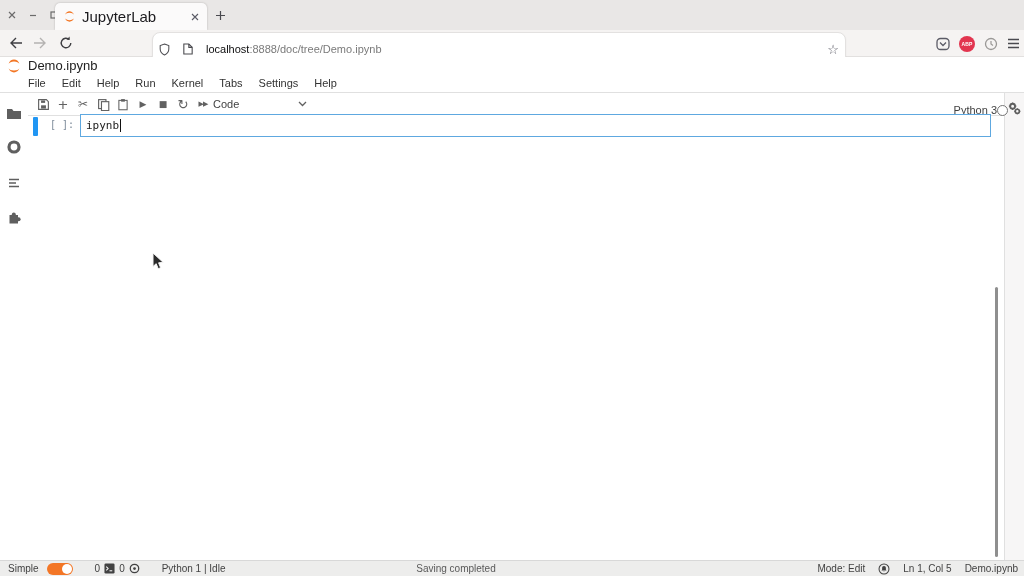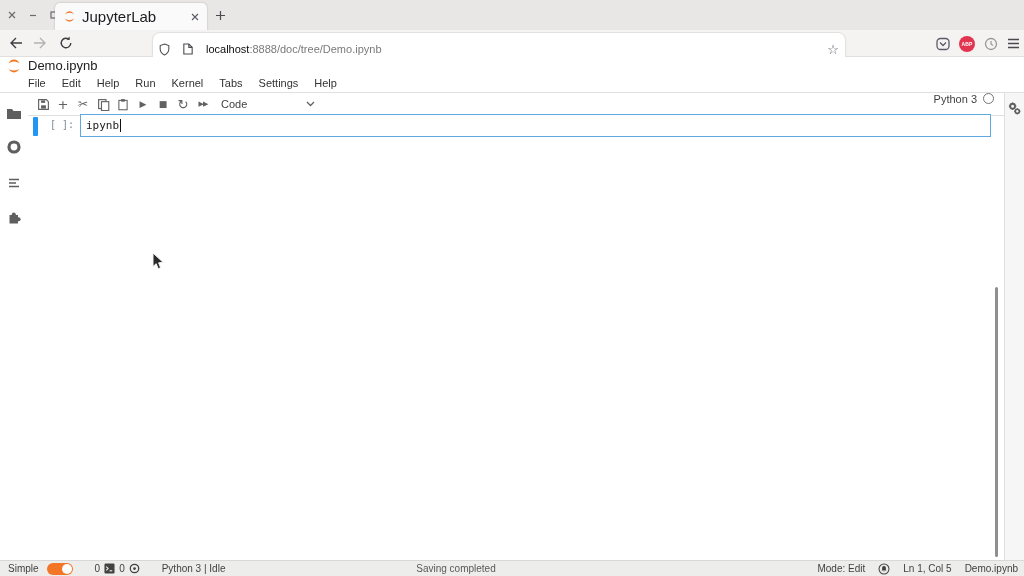--- a/index.html
+++ b/index.html
@@ -37,23 +37,23 @@
   #jl-title { position:absolute; left:28px; top:58px; font-size:13px; color:#212121; }
   #menubar { position:absolute; left:20px; top:76px; height:17px; display:flex; }
   .menu-item { font-size:11px; color:#333333; padding:1px 8px; }
 
   
   #nb-toolbar { left:28px; top:93px; width:976px; height:23px; background:#ffffff; border-bottom:1px solid #e0e0e0;
     display:flex; align-items:center; padding-left:5px; }
   .tb-icon { width:14px; height:14px; margin:0 3px; display:flex; align-items:center; justify-content:center;
     color:#616161; font-size:10px; line-height:1; }
   .tb-glyph { font-family:"DejaVu Sans", sans-serif; }
-  #cell-type-select { display:flex; align-items:center; margin-left:8px; width:58px; justify-content:space-between; }
+  #cell-type-select { display:flex; align-items:center; margin-left:0; width:58px; justify-content:space-between; }
   #cell-type-select .val { font-size:11px; color:#424242; }
-  #kernel-area { position:absolute; right:30px; top:93px; height:23px; display:flex; align-items:flex-start; gap:6px; }
+  #kernel-area { position:absolute; right:16px; top:93px; height:23px; display:flex; align-items:flex-end; }
   #kernel-name { font-size:11px; color:#424242; }
   #kernel-status { width:11px; height:11px; border:1px solid #757575; border-radius:50%; background:#fff; }
 
   
   #left-sidebar { left:0; top:93px; width:28px; height:467px; background:#ffffff; }
   .side-icon { position:absolute; left:6px; width:16px; height:16px; }
   #right-sidebar { left:1004px; top:93px; width:20px; height:467px; background:#f7f6f6; border-left:1px solid #e0e0e0; }
 
   
   #cell-collapser { left:33px; top:117px; width:5px; height:19px; background:#2196f3; border-radius:1px; }
@@ -305,21 +305,21 @@
           </svg>
       </span>
       <span>0</span>
       <span>
         <svg width="11" height="11" viewBox="0 0 12 12">
             <circle cx="6" cy="6" r="4.6" fill="none" stroke="#424242" stroke-width="1.4"></circle>
             <circle cx="6" cy="6" r="1.5" fill="#424242"></circle>
           </svg>
       </span>
     </span>
-    <span id="sb-kernelstatus">Python 3 | Idle</span>
+    <span id="sb-kernelstatus">Python 1 | Idle</span>
   </div>
 
   <div id="sb-center">Saving completed</div>
 
   <div id="sb-right">
     <span>Mode: Edit</span>
     <span>
       <svg width="12" height="12" viewBox="0 0 14 14">
           <circle cx="7" cy="7" r="5.8" fill="none" stroke="#424242" stroke-width="1.2"></circle>
           <path d="M7 3.6c-1.5 0-2.2 1.1-2.2 2.4v1.8L4 8.8h6l-.8-1V6c0-1.3-.7-2.4-2.2-2.4z" fill="#424242"></path>

